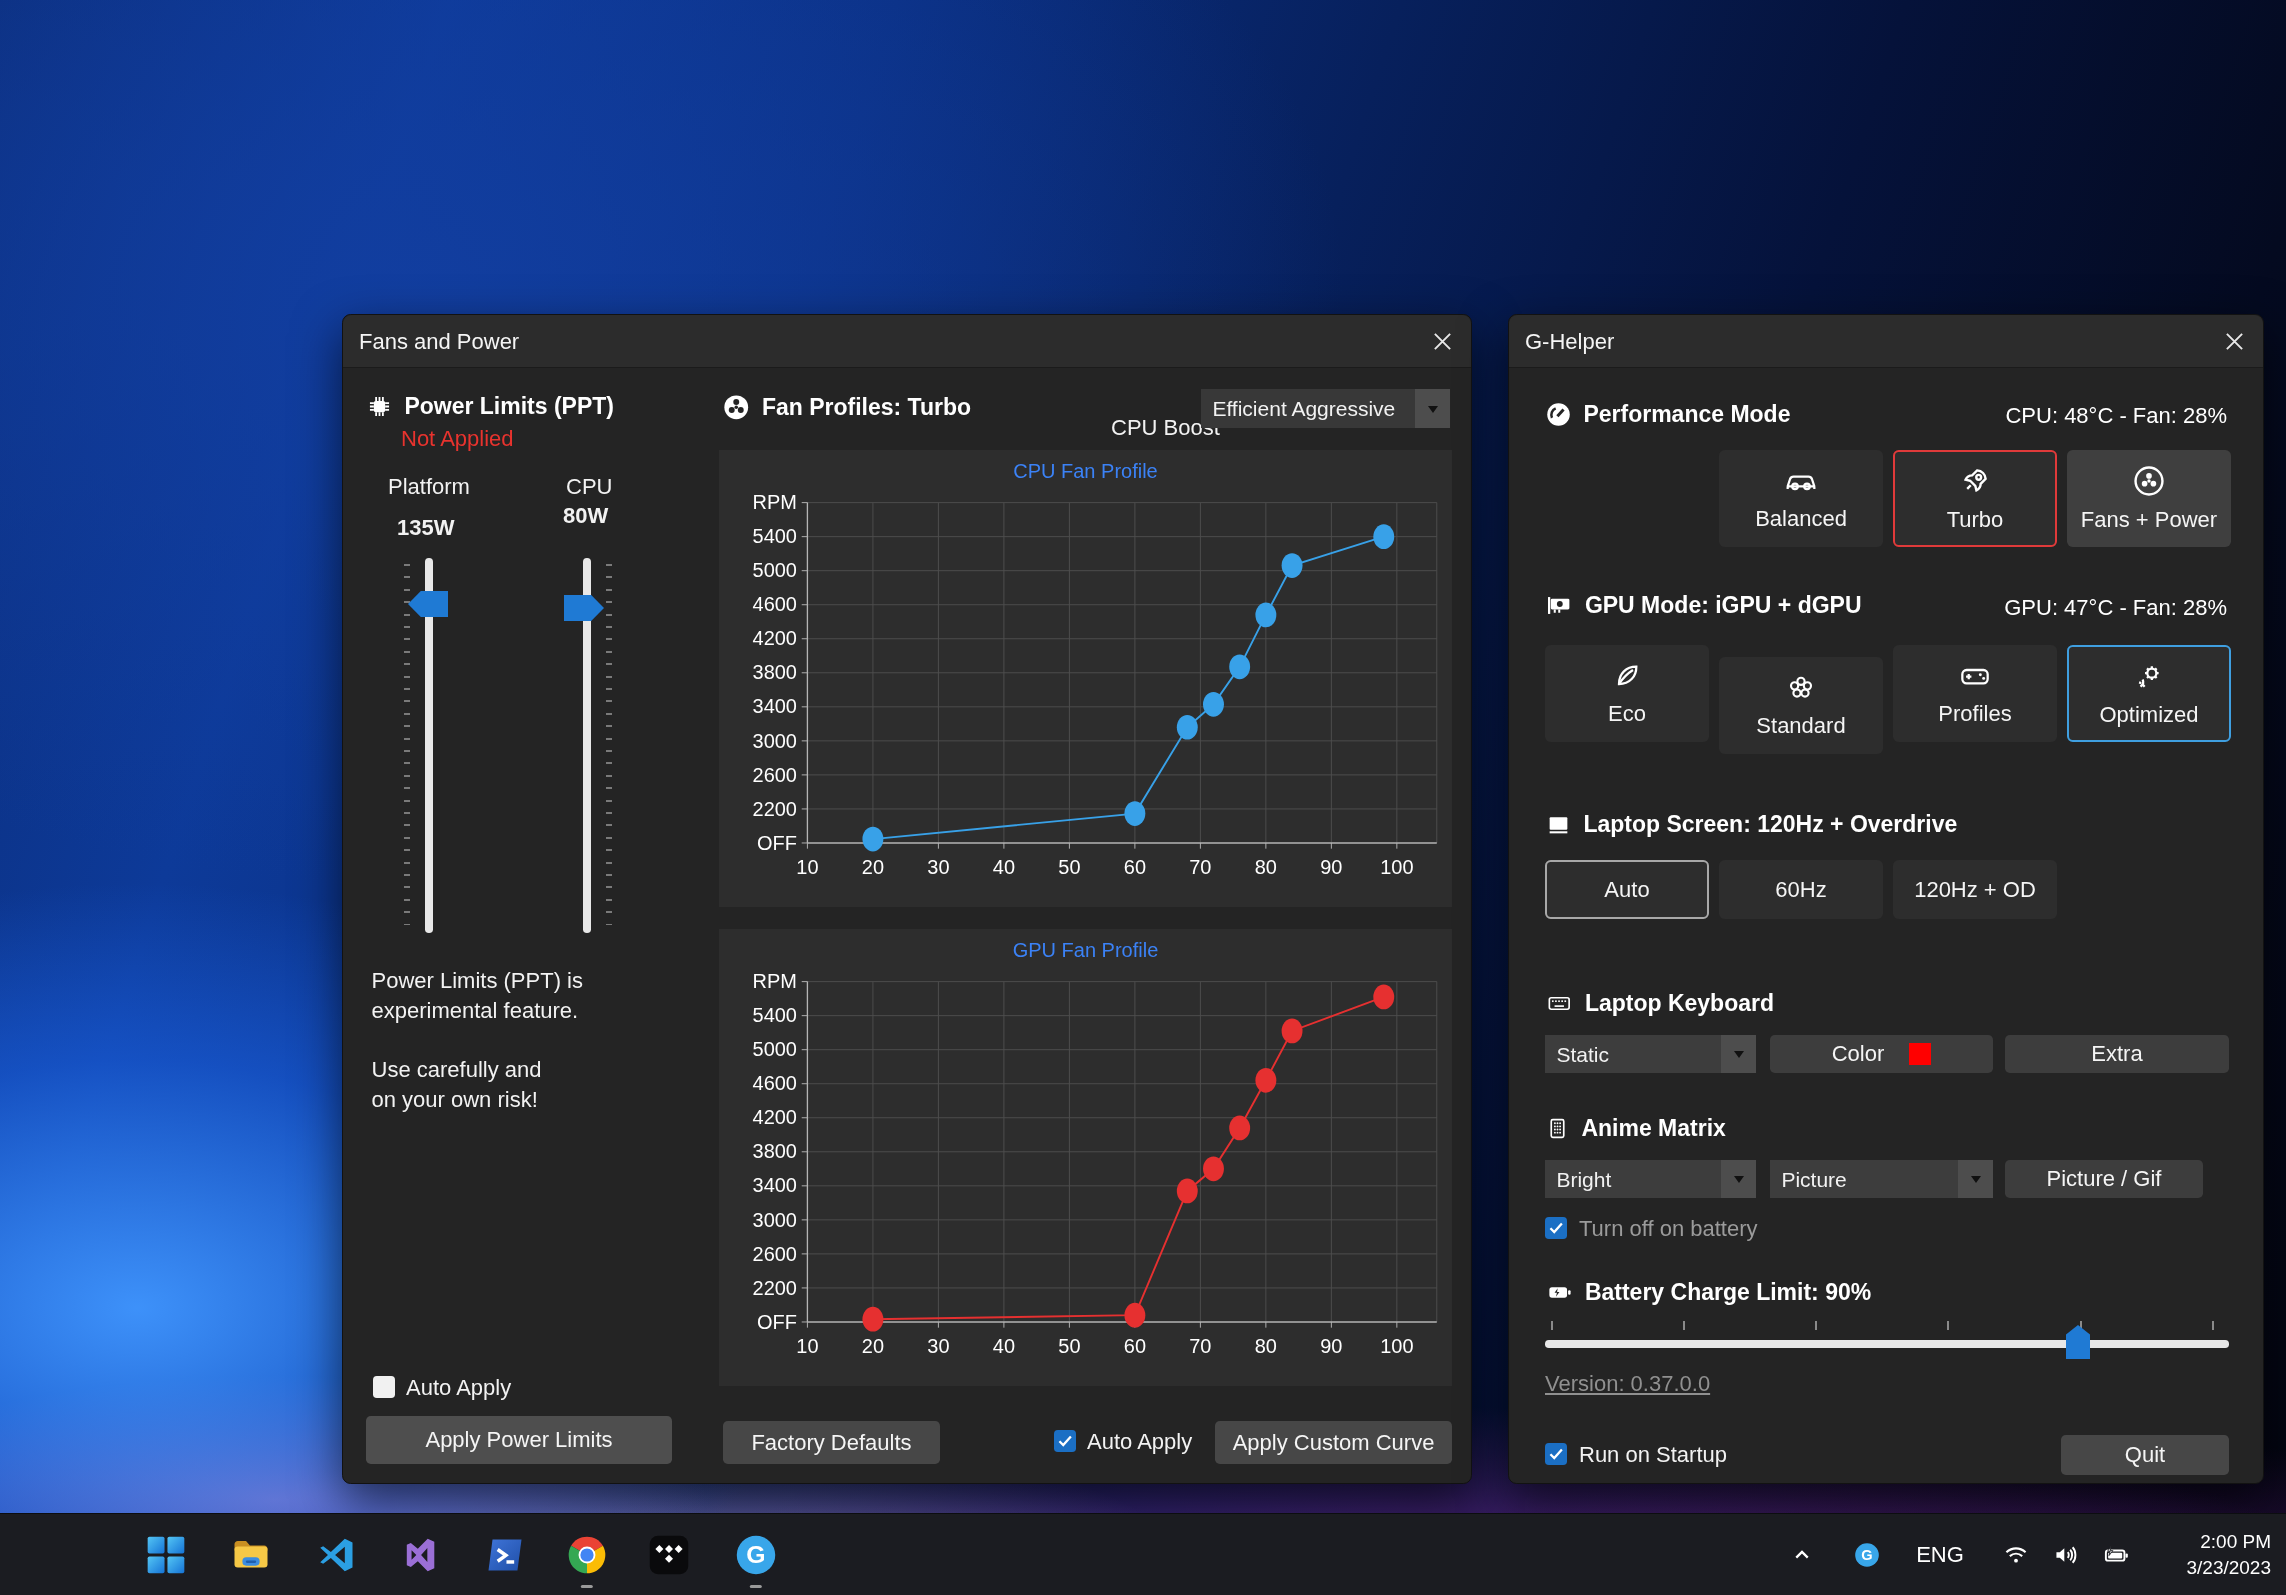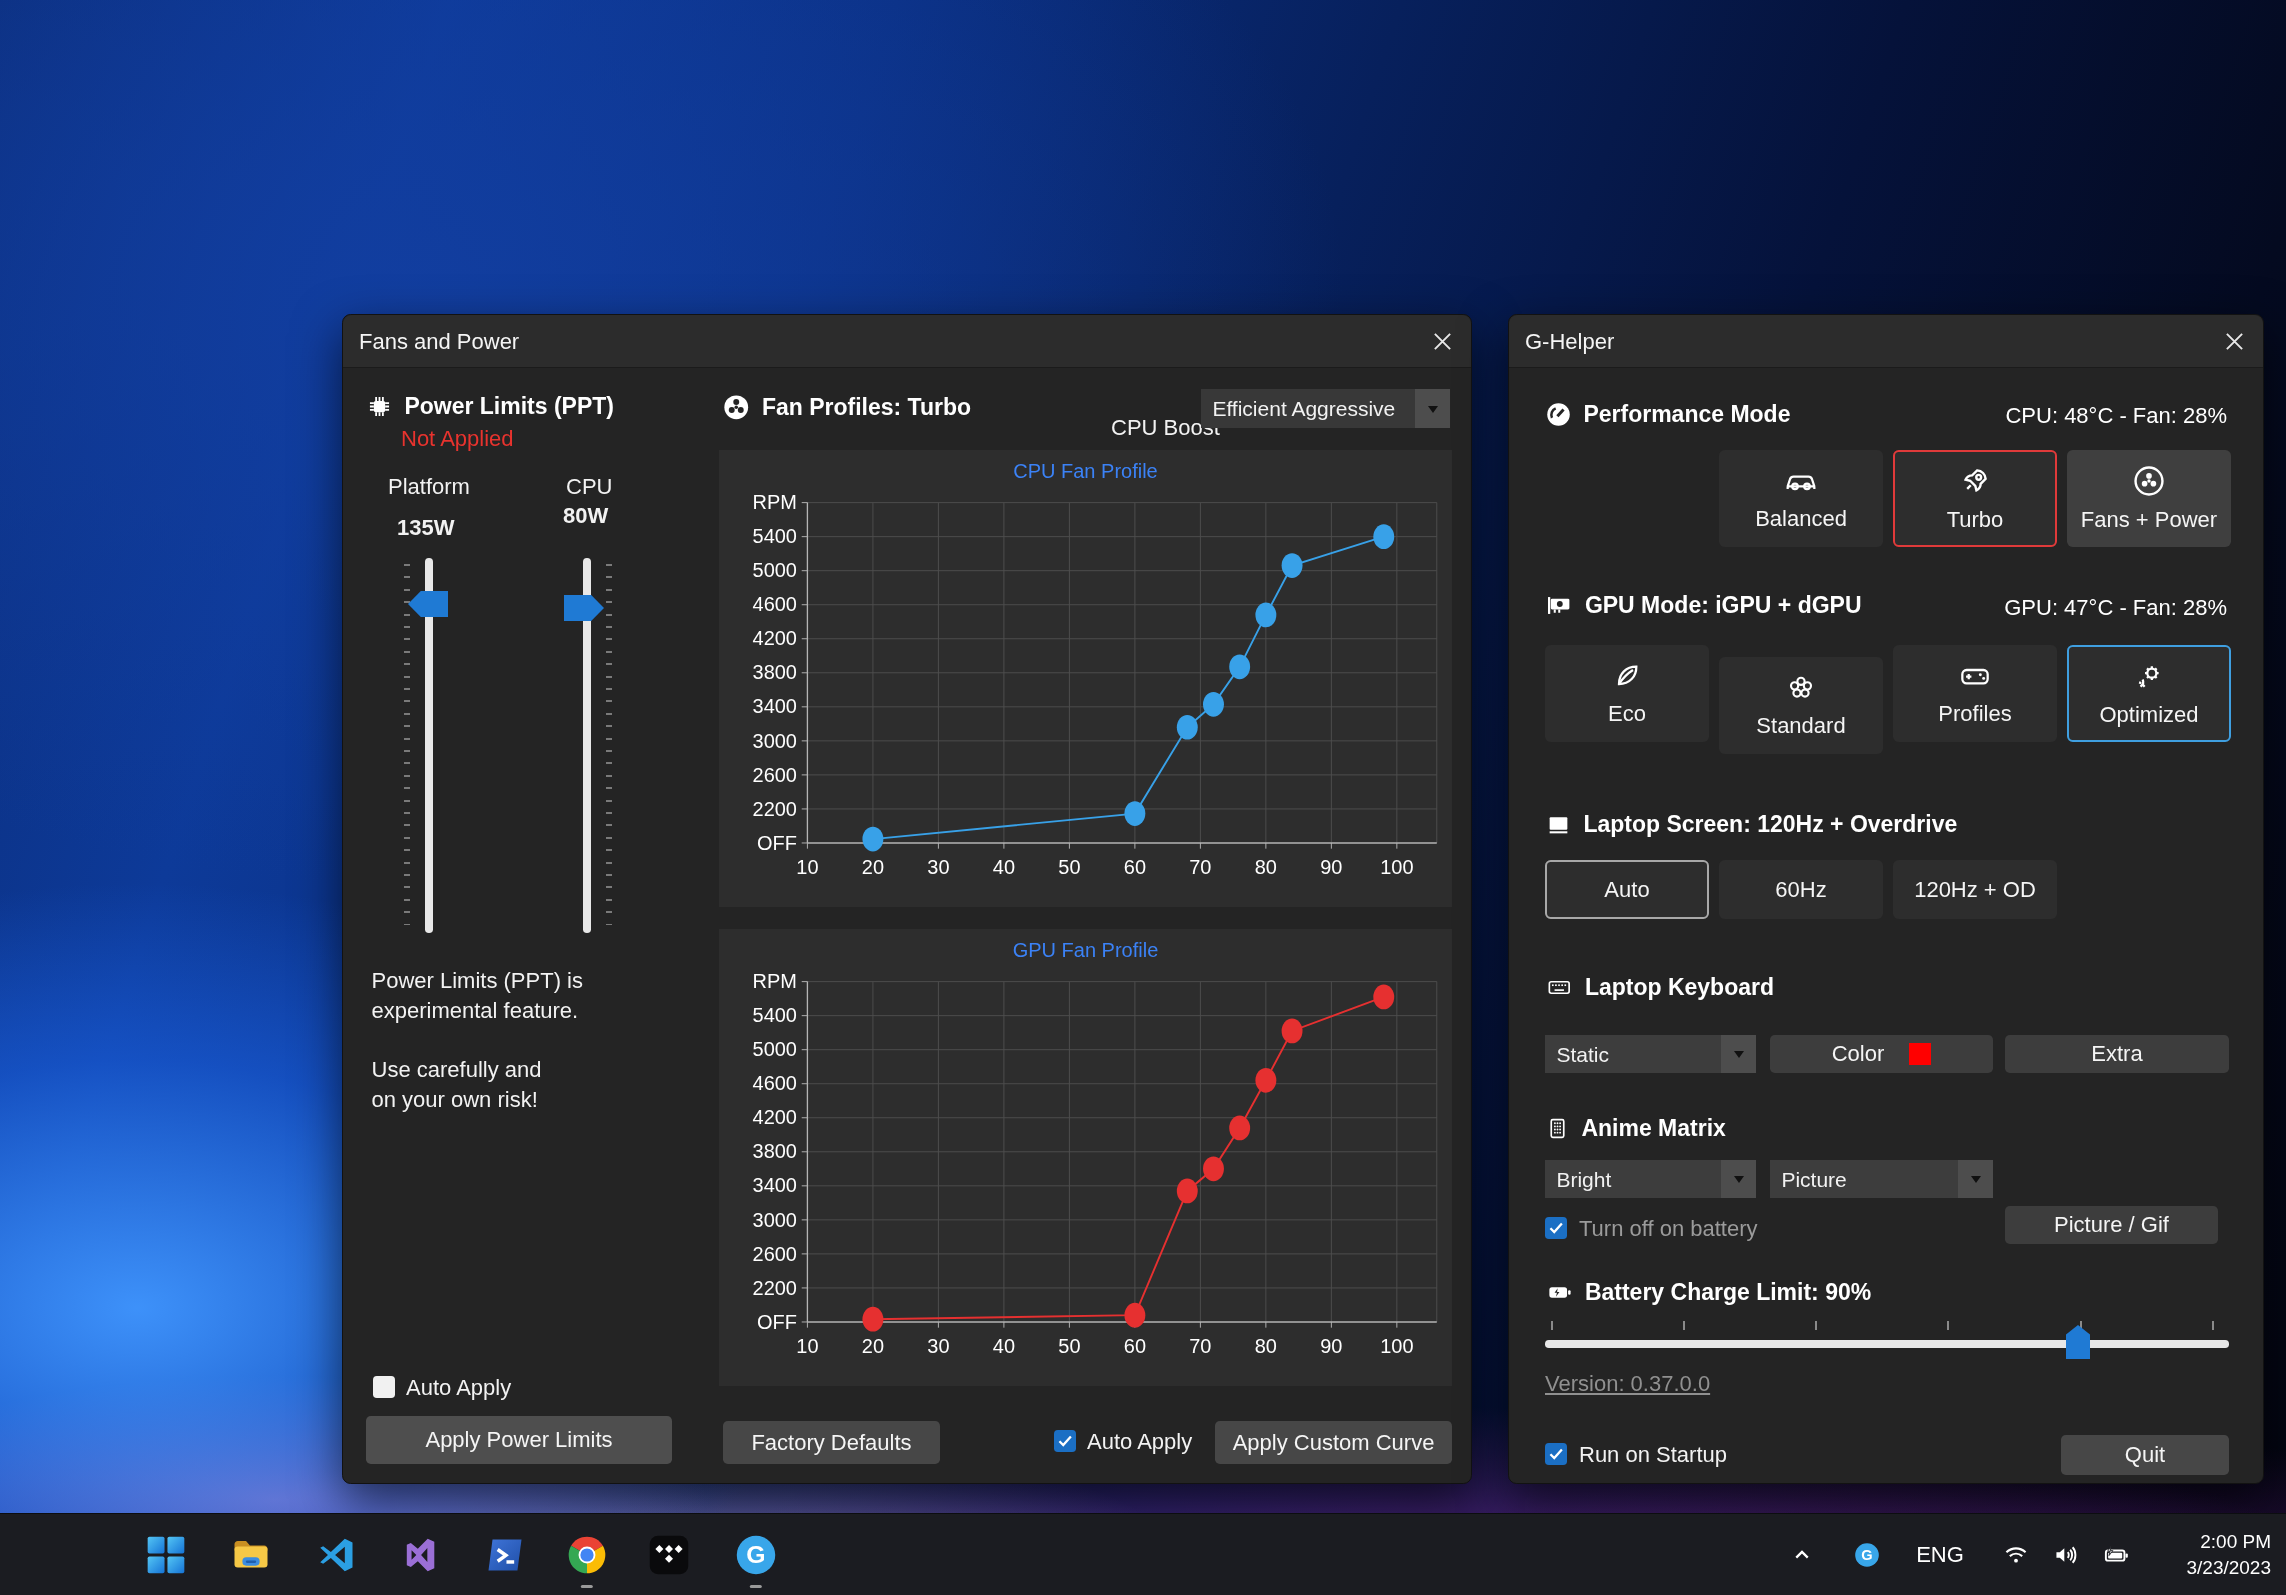--- a/index.html
+++ b/index.html
@@ -435,21 +435,21 @@
       <svg width="27" height="25" viewBox="0 0 24 24">
         <rect x="3.5" y="5" width="17" height="12" rx="1" fill="#fff"></rect>
         <path d="M3.5 19.5 H20.5" stroke="#fff" stroke-width="2"></path>
       </svg>
       <span>Laptop Screen: 120Hz + Overdrive</span>
     </div>
     <div class="btn-wide sel" style="left:36px; top:545px;">Auto</div>
     <div class="btn-wide" style="left:210px; top:545px;">60Hz</div>
     <div class="btn-wide" style="left:384px; top:545px;">120Hz + OD</div>
 
-    <div class="hdr-row" style="left:36px; top:659px;align-items:center;">
+    <div class="hdr-row" style="left:36px; top:675px;align-items:center;">
       <svg width="28.5" height="25" viewBox="0 0 24 24">
         <rect x="2.5" y="6.5" width="19" height="11" rx="1.8" stroke="#fff" stroke-width="1.6" fill="none"></rect>
         <g fill="#fff">
           <rect x="5" y="9" width="1.6" height="1.6"></rect>
             <rect x="8" y="9" width="1.6" height="1.6"></rect>
             <rect x="11" y="9" width="1.6" height="1.6"></rect>
             <rect x="14" y="9" width="1.6" height="1.6"></rect>
             <rect x="17" y="9" width="1.6" height="1.6"></rect>
         </g>
         <path d="M7.5 14.5 H16.5" stroke="#fff" stroke-width="1.6"></path>
@@ -487,21 +487,21 @@
       <span>Anime Matrix</span>
     </div>
     <div class="dd" style="left:36px; top:845px; width:211px; height:38px; background:#3d3d3d;">
       <span class="dd-text">Bright</span>
       <span class="dd-arrow"></span>
     </div>
     <div class="dd" style="left:261px; top:845px; width:223px; height:38px; background:#3d3d3d;">
       <span class="dd-text">Picture</span>
       <span class="dd-arrow"></span>
     </div>
-    <div class="btn gh-btn" style="left:496px; top:845px; width:213px; height:38px;margin-top:46px;">Picture / Gif</div>
+    <div class="btn gh-btn" style="left:496px; top:845px; width:198px; height:38px;">Picture / Gif</div>
 
     <div class="cb on" style="left:36px; top:902px;">
       <svg width="14.3" height="12.4" viewBox="0 0 15 13">
           <path d="M1.5 6.5 L5.5 10.5 L13.5 1.5" stroke="#fff" stroke-width="2.4" fill="none"></path>
         </svg>
     </div>
     <span class="txt dim" style="left:70px; top:901px;">Turn off on battery</span>
 
     <div class="hdr-row" style="left:36px; top:964px;">
       <svg width="28.5" height="25" viewBox="0 0 24 24">

